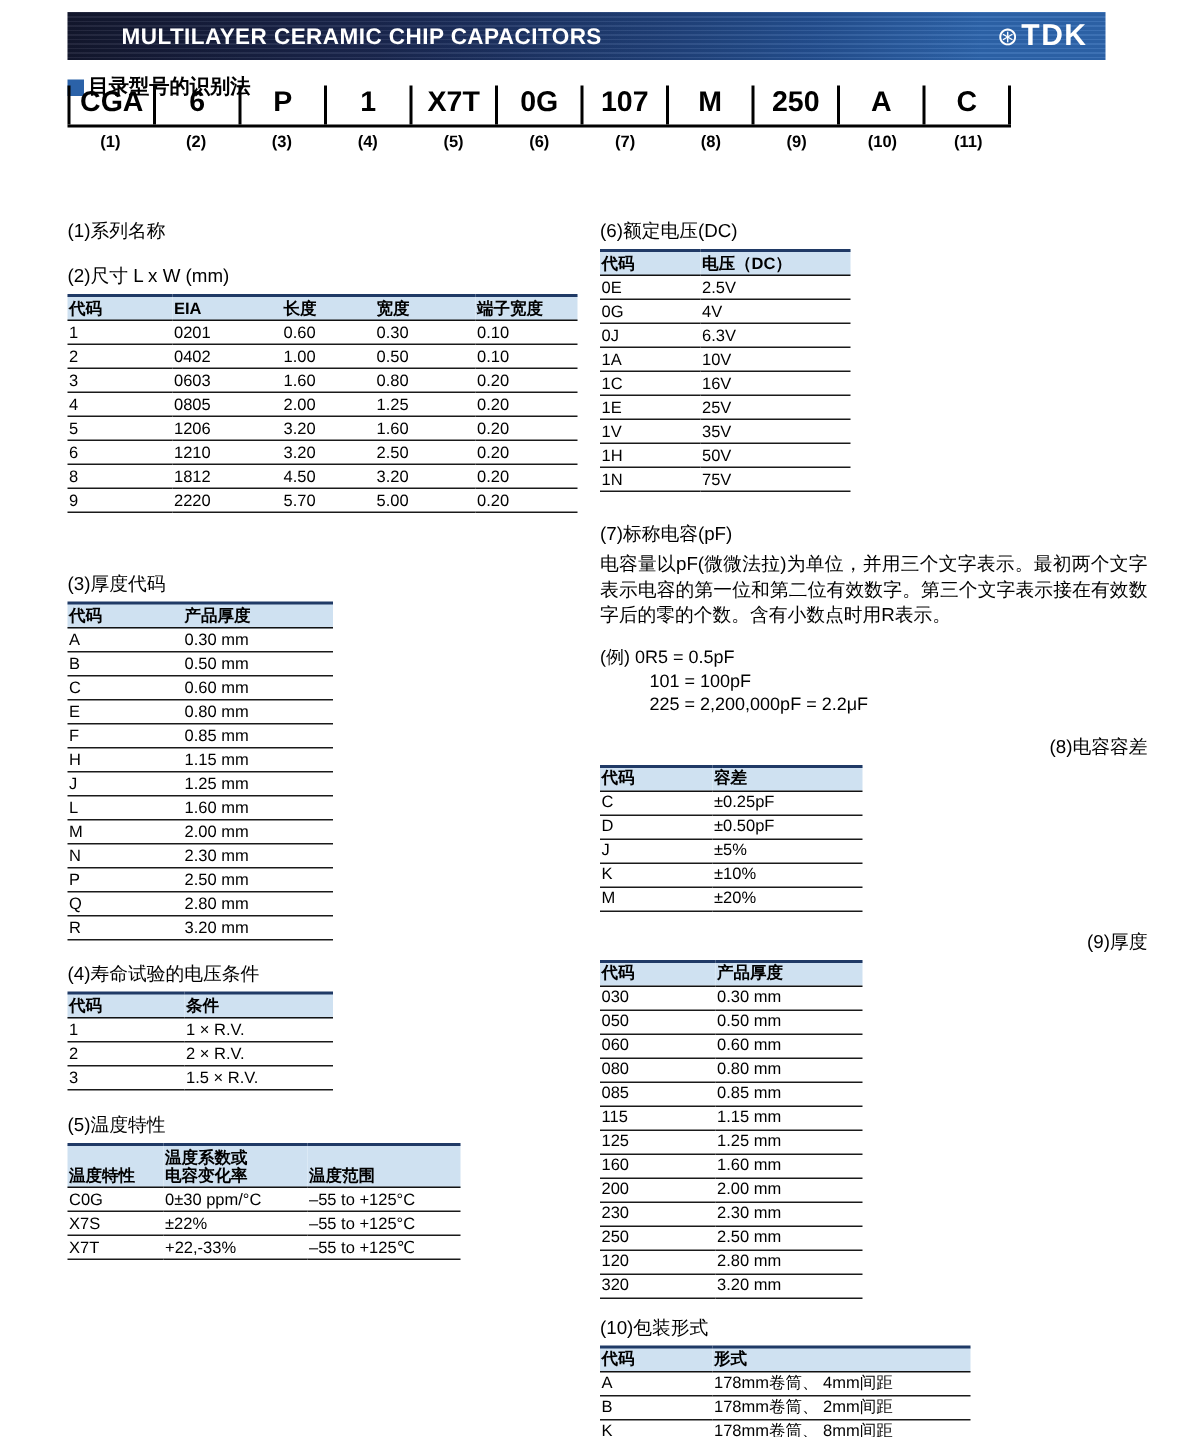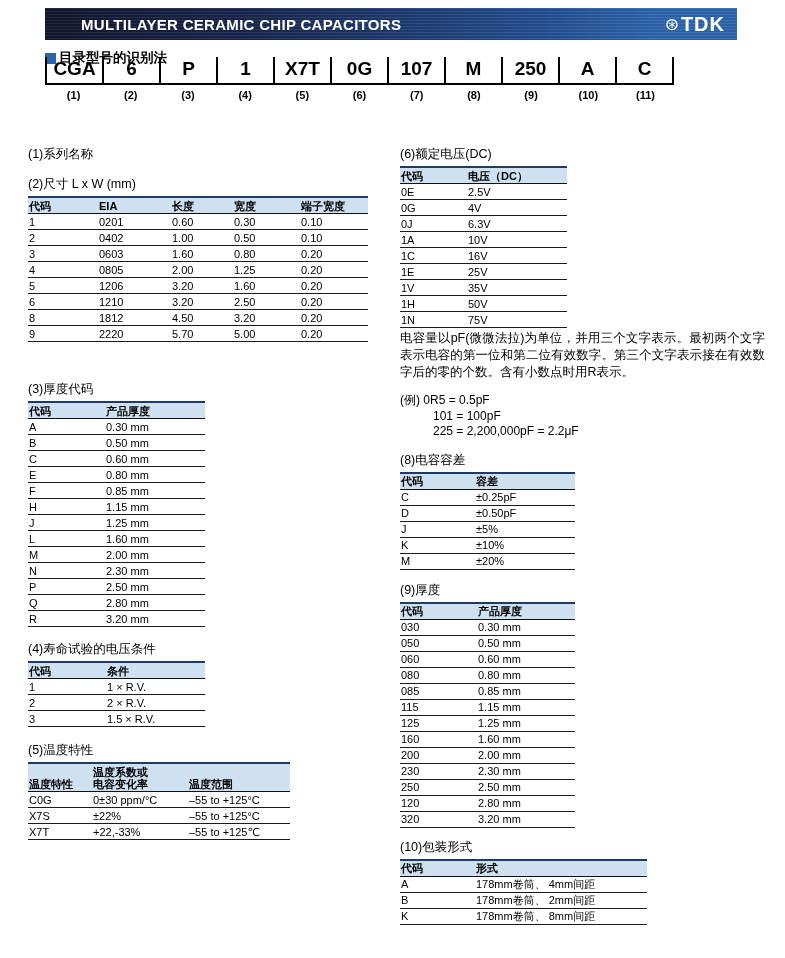--- a/index.html
+++ b/index.html
@@ -36,21 +36,21 @@
   .pn-codes { display:flex; border-bottom:2px solid #000; }
   .pn-codes .pn-cell {
     flex:1; text-align:center; font-weight:bold; font-size:19px;
     border-left:2px solid #000; padding:1px 0 3px 0;
   }
   .pn-codes .pn-cell:last-child { border-right:2px solid #000; }
   .pn-labels { display:flex; }
   .pn-labels .pn-label { flex:1; text-align:center; font-weight:bold; font-size:11px; padding-top:4px; }
 
   
-  #col-left  { position:absolute; left:28px;  top:146px; width:345px; }
+  #col-left  { position:absolute; left:45px;  top:146px; width:345px; }
   #col-right { position:absolute; left:400px; top:146px; width:365px; }
 
   .section-title { font-size:12.5px; margin-bottom:3px; white-space:nowrap; }
 
   
   table.dtable { border-collapse:collapse; border-top:2px solid #203a66; }
   table.dtable td {
     font-size:11px; line-height:12px; padding:1.5px 2px 1.5px 1px;
     vertical-align:bottom; white-space:pre-line;
   }
@@ -63,21 +63,21 @@
   .t-thick { width:177px; } .t-thick td:nth-child(1){width:77px;}
   .t-volt-cond { width:177px; } .t-volt-cond td:nth-child(1){width:78px;}
   .t-temp { width:262px; } .t-temp td:nth-child(1){width:64px;} .t-temp td:nth-child(2){width:96px;}
   .t-rated { width:167px; } .t-rated td:nth-child(1){width:67px;}
   .t-tol { width:175px; } .t-tol td:nth-child(1){width:75px;}
   .t-thick2 { width:175px; } .t-thick2 td:nth-child(1){width:77px;}
   .t-pack { width:247px; } .t-pack td:nth-child(1){width:75px;}
 
   
   .mb13 { margin-bottom:13px; } .mt22 { margin-top:39px; } .mt14 { margin-top:14px; }
-  .mt15 { margin-top:15px; } .mt20 { margin-top:20px; } .mt12 { margin-top:12px; }
+  .mt15 { margin-top:15px; } .mt20 { margin-top:20px; } .mt12 { margin-top:12px;text-align:right; }
   .mt11 { margin-top:11px; }
 
   
   .cap-text { font-size:12.5px; line-height:17px; text-align:justify; margin-top:2px; }
   .cap-examples { margin-top:12px; font-size:12px; line-height:15.5px; }
   .cap-examples .ex-line { white-space:pre; }
   .cap-examples .indent { padding-left:33px; }
 </style>
 </head>
 <body>
@@ -358,20 +358,21 @@
           <td>1H</td>
           <td>50V</td>
         </tr>
         <tr>
           <td>1N</td>
           <td>75V</td>
         </tr>
       </tbody>
     </table>
 
+  <div class="section-title mt20">(7)标称电容(pF)</div>
   <div class="cap-text">电容量以pF(微微法拉)为单位，并用三个文字表示。最初两个文字表示电容的第一位和第二位有效数字。第三个文字表示接在有效数字后的零的个数。含有小数点时用R表示。</div>
   <div class="cap-examples">
     <div class="ex-line">(例) 0R5 = 0.5pF</div>
     <div class="ex-line indent">101 = 100pF</div>
     <div class="ex-line indent">225 = 2,200,000pF = 2.2μF</div>
   </div>
 
   <div class="section-title mt12">(8)电容容差</div>
   <table class="dtable t-tol">
       <thead>

